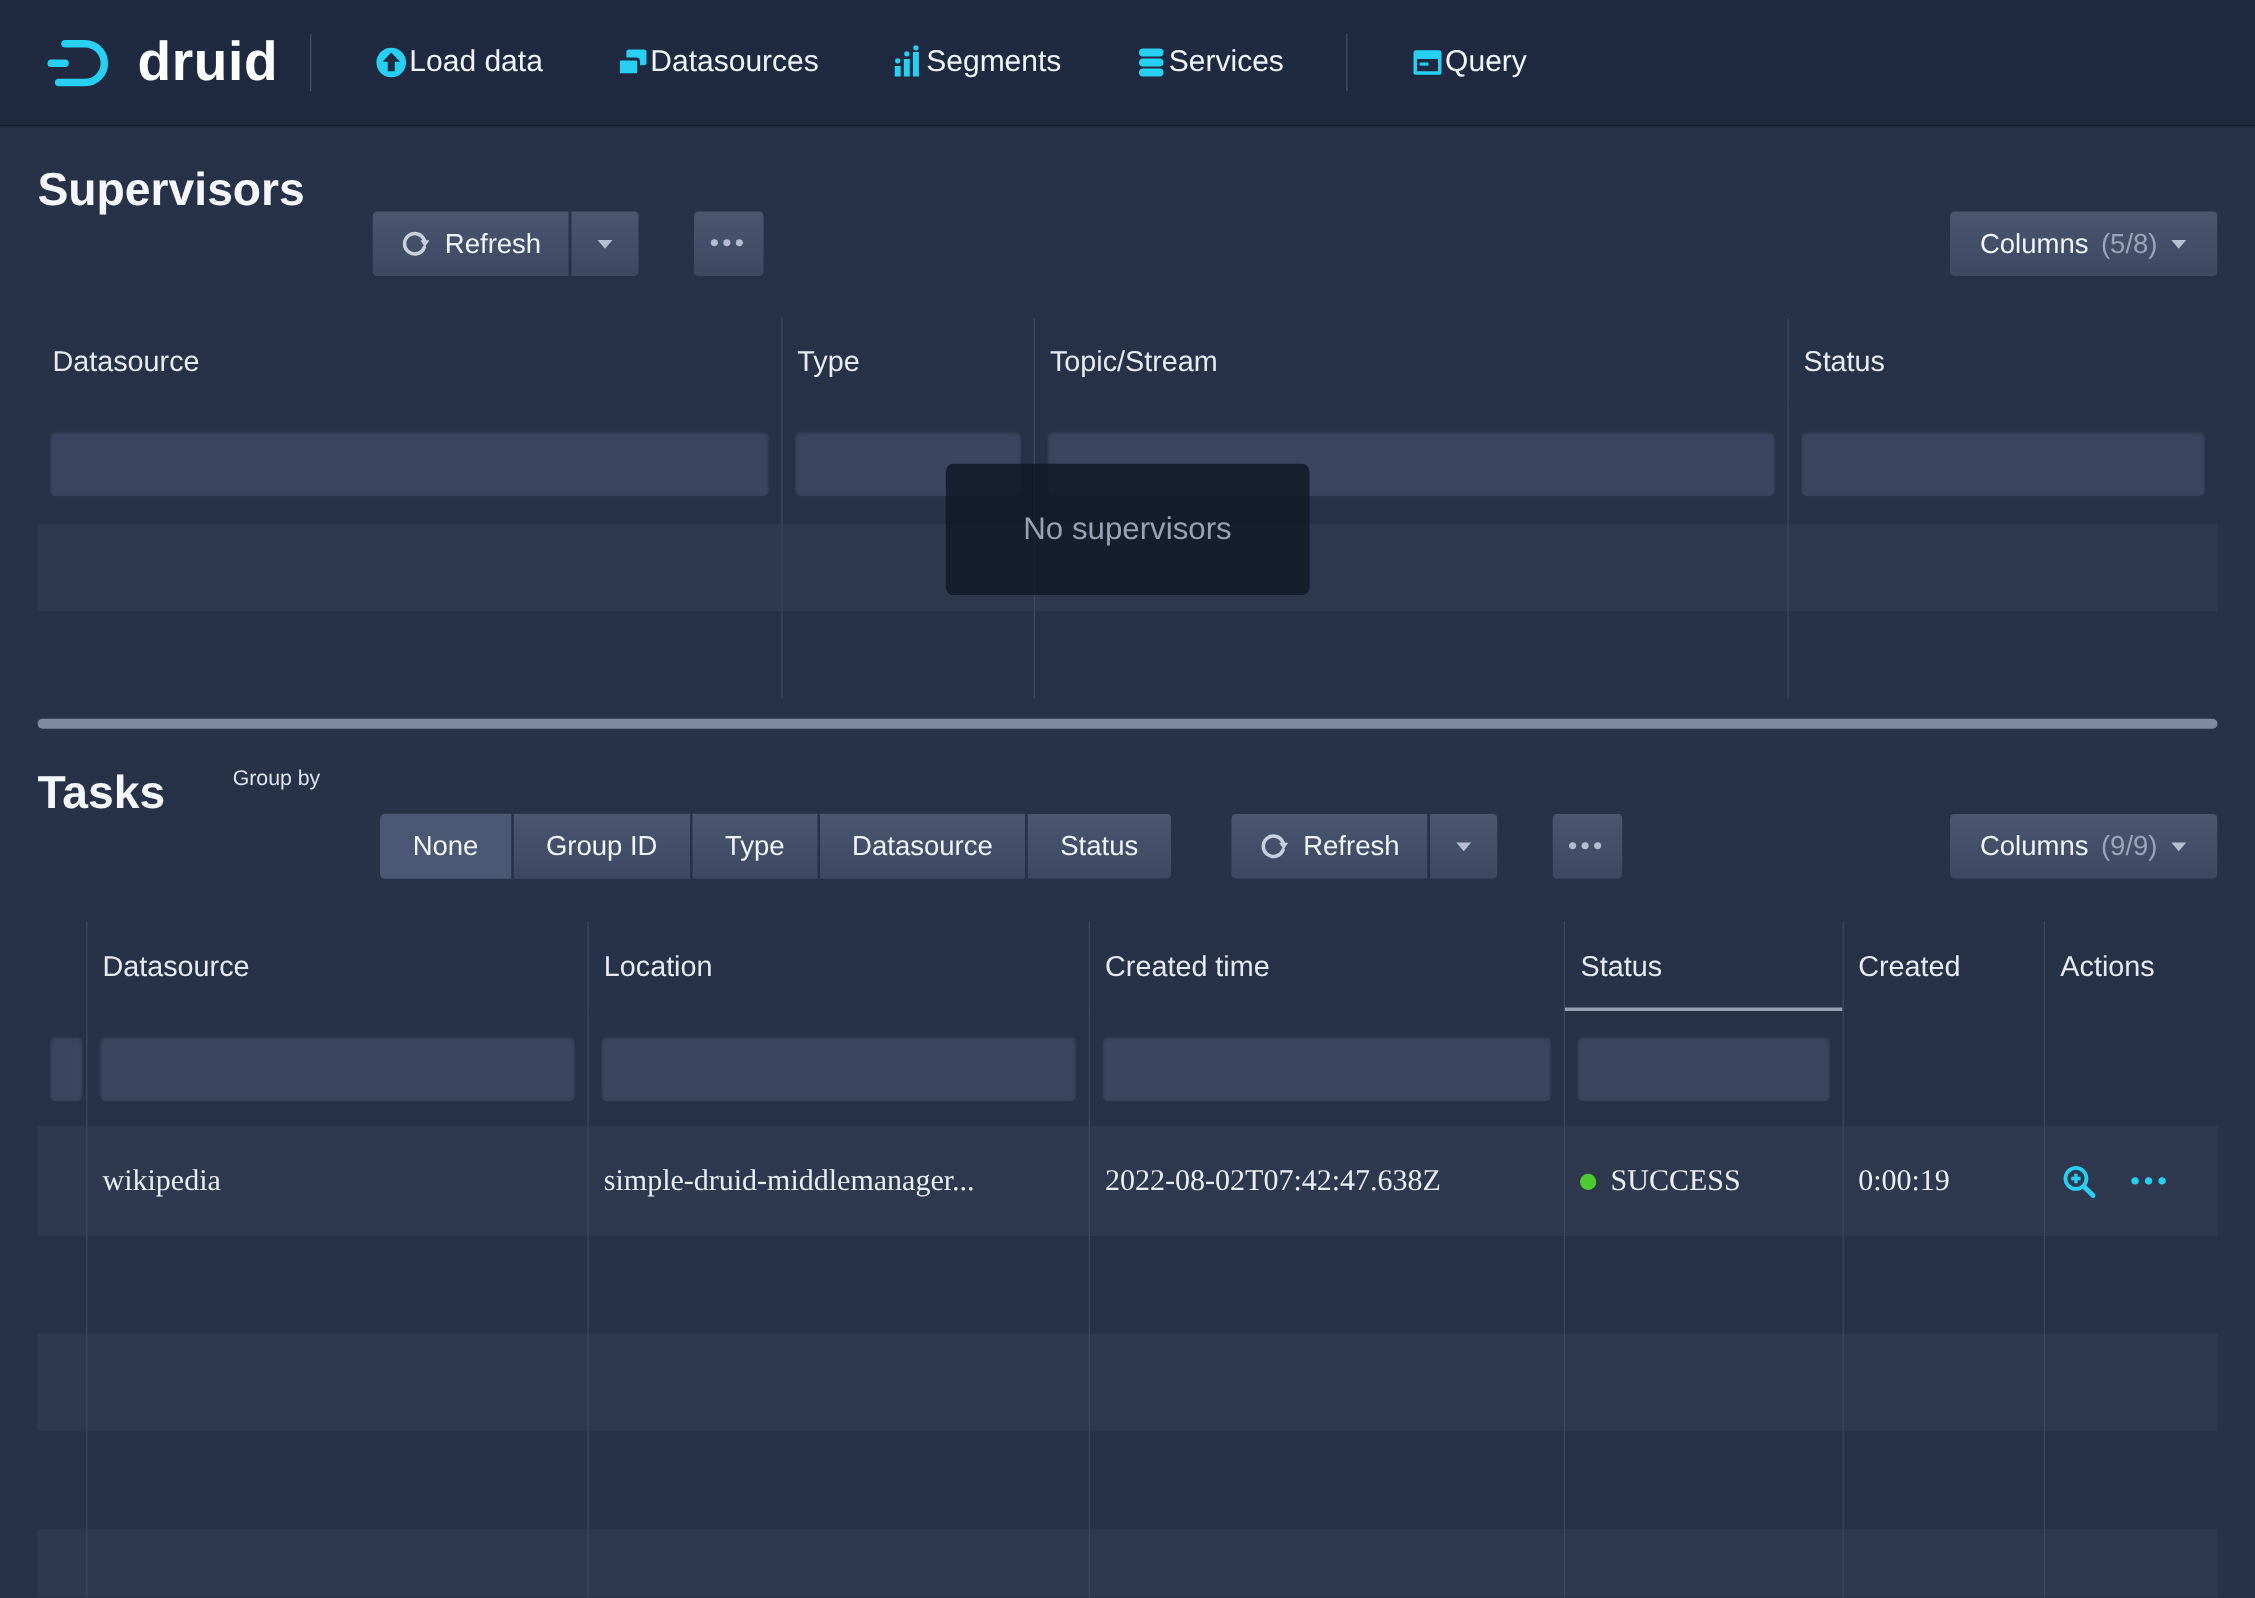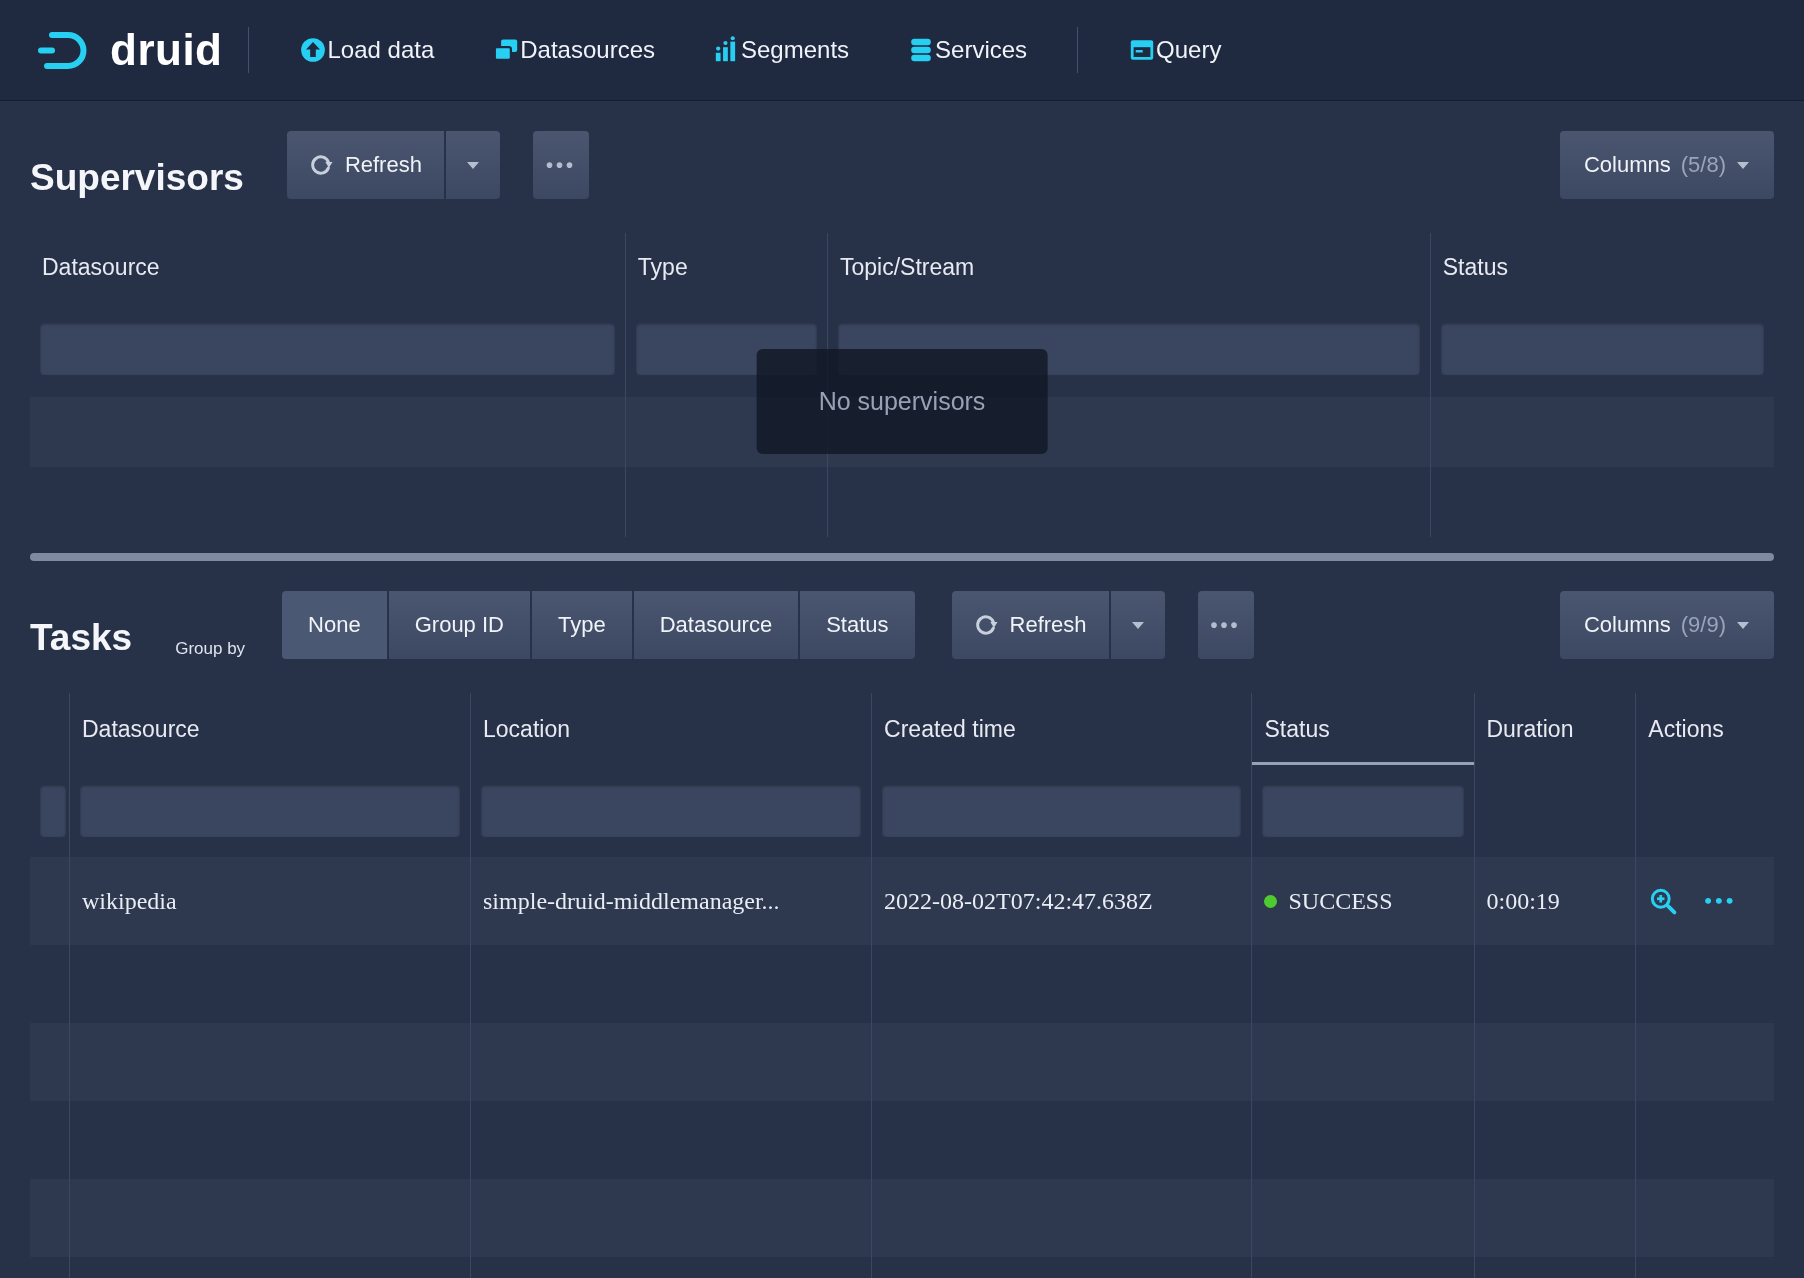--- a/index.html
+++ b/index.html
@@ -39,30 +39,30 @@
   .navitems{display:flex;align-items:center;gap:10px;}
   .nav-item{
     display:flex;align-items:center;
     padding:14px 24px;border-radius:6px;cursor:pointer;
     font-size:24px;color:#f0f3f8;white-space:nowrap;
   }
   .nav-item.active{background:rgba(143,155,175,0.25);}
   .nicon{display:flex;align-items:center;}
 
   
-  .section-head{display:flex;align-items:flex-end;margin:30px 30px 0 30px;gap:7px;}
+  .section-head{display:flex;align-items:flex-start;margin:30px 30px 0 30px;gap:18px;}
   .section-title{font-size:37px;font-weight:700;color:#f4f6fa;margin-right:36px;}
   .spacer{flex:1;}
 
   .btn{
-    height:68px;border:none;border-radius:4px;cursor:pointer;
+    height:52px;border:none;border-radius:4px;cursor:pointer;
     background:var(--btn);
     background-image:linear-gradient(180deg,rgba(255,255,255,0.06),rgba(0,0,0,0.04));
     color:#f0f3f7;font-size:22px;font-family:inherit;
-    display:inline-flex;align-items:center;gap:12px;padding:0 22px;
+    display:inline-flex;align-items:center;gap:12px;padding:0 22px;margin-top:38px;
   }
   .btn-group{display:inline-flex;gap:2px;margin-right:26px;}
   .btn-group .btn:first-child{border-radius:4px 0 0 4px;}
   .btn-group .btn.caret-btn{border-radius:0 4px 4px 0;width:54px;justify-content:center;padding:0;}
   .more-btn{width:56px;justify-content:center;padding:0;}
   .dots{letter-spacing:3px;font-size:20px;font-weight:700;color:#b4bdcf;}
   .columns-btn .dim{color:var(--dim);}
   .columns-btn{gap:10px;padding:0 24px;}
 
   .group-label{font-size:17px;color:#dfe4ee;margin-right:30px;}
@@ -302,21 +302,21 @@
   </button>
 </section>
 
 <div class="table tasks-table">
   <div class="trow thead">
     <div class="cell"></div>
     <div class="cell th">Datasource</div>
     <div class="cell th">Location</div>
     <div class="cell th">Created time</div>
     <div class="cell th sorted">Status</div>
-    <div class="cell th">Duration</div>
+    <div class="cell th">Created</div>
     <div class="cell th">Actions</div>
   </div>
   <div class="trow tfilter">
     <div class="cell">
         <input class="filter-input sliver-input" style="">
       </div>
     <div class="cell">
         <input class="filter-input" style="">
       </div>
     <div class="cell">

